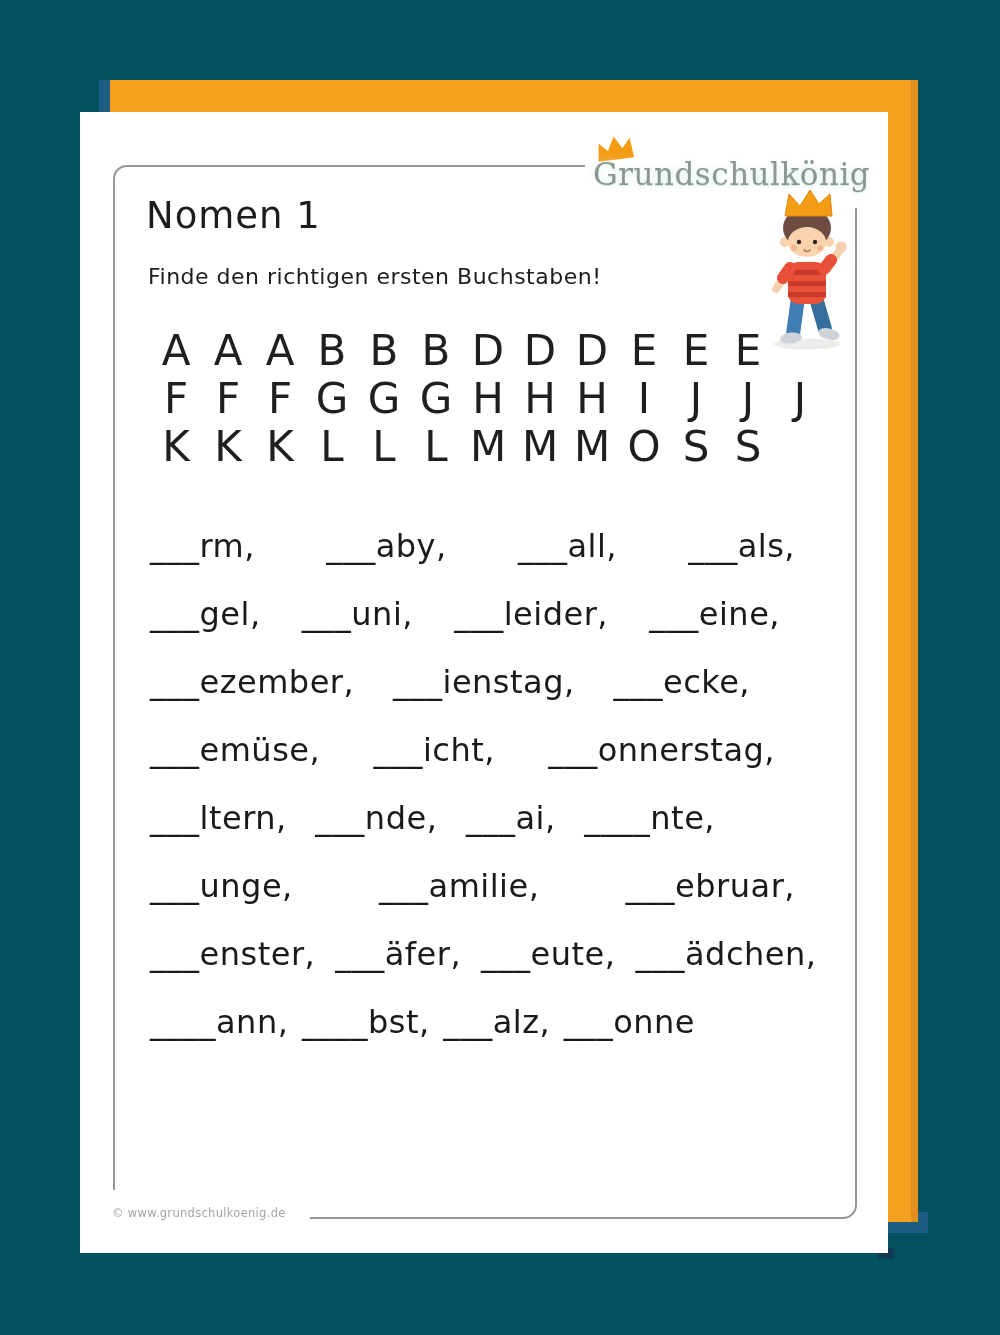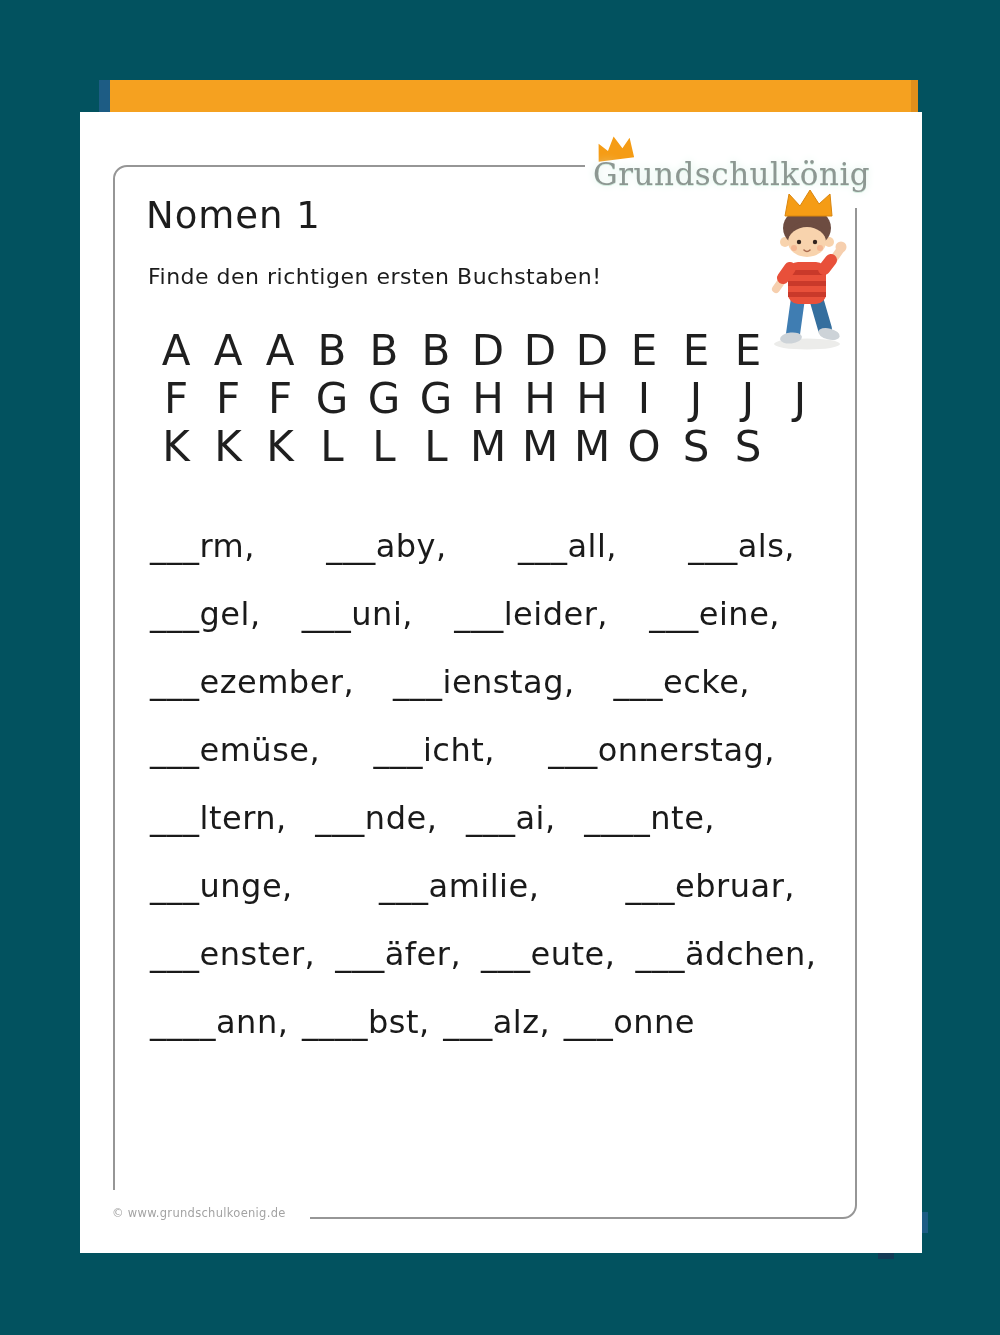--- a/index.html
+++ b/index.html
@@ -13,21 +13,20 @@
   .sliver-top-left{left:99px;top:80px;width:12px;height:33px;}
   .sliver-bottom-right{left:888px;top:1212px;width:40px;height:21px;}
   .sliver-paper-corner{left:878px;top:1248px;width:16px;height:11px;background:#143c56;}
   .orange-sheet{
     position:absolute;left:110px;top:80px;width:808px;height:1142px;
     background:#f5a120;border-right:7px solid #e28f1b;box-sizing:border-box;
   }
   .paper{
     position:absolute;left:80px;top:112px;width:808px;height:1141px;
     background:#ffffff;
-    padding-left:34px;
   }
   
   .frame{
     position:absolute;left:33px;top:53px;width:744px;height:1054px;
     border:2px solid #969696;border-radius:14px;box-sizing:border-box;
   }
   .logo-mask{position:absolute;left:505px;top:38px;width:290px;height:58px;background:#ffffff;}
   .footer-mask{position:absolute;left:0;top:1078px;width:230px;height:60px;background:#ffffff;}
   
   .logo-crown{position:absolute;left:514px;top:22px;width:42px;height:28px;transform:rotate(-7deg);}

